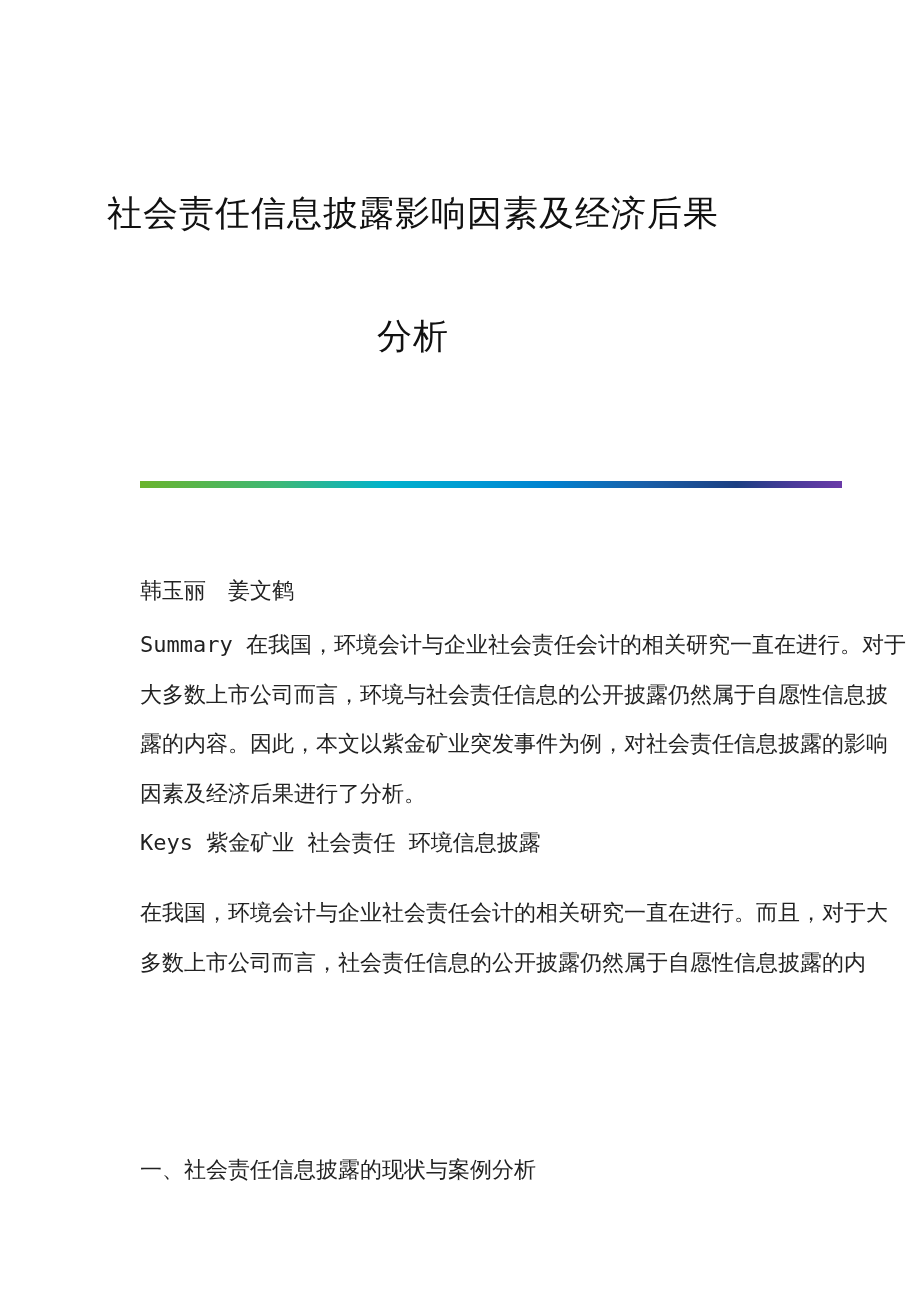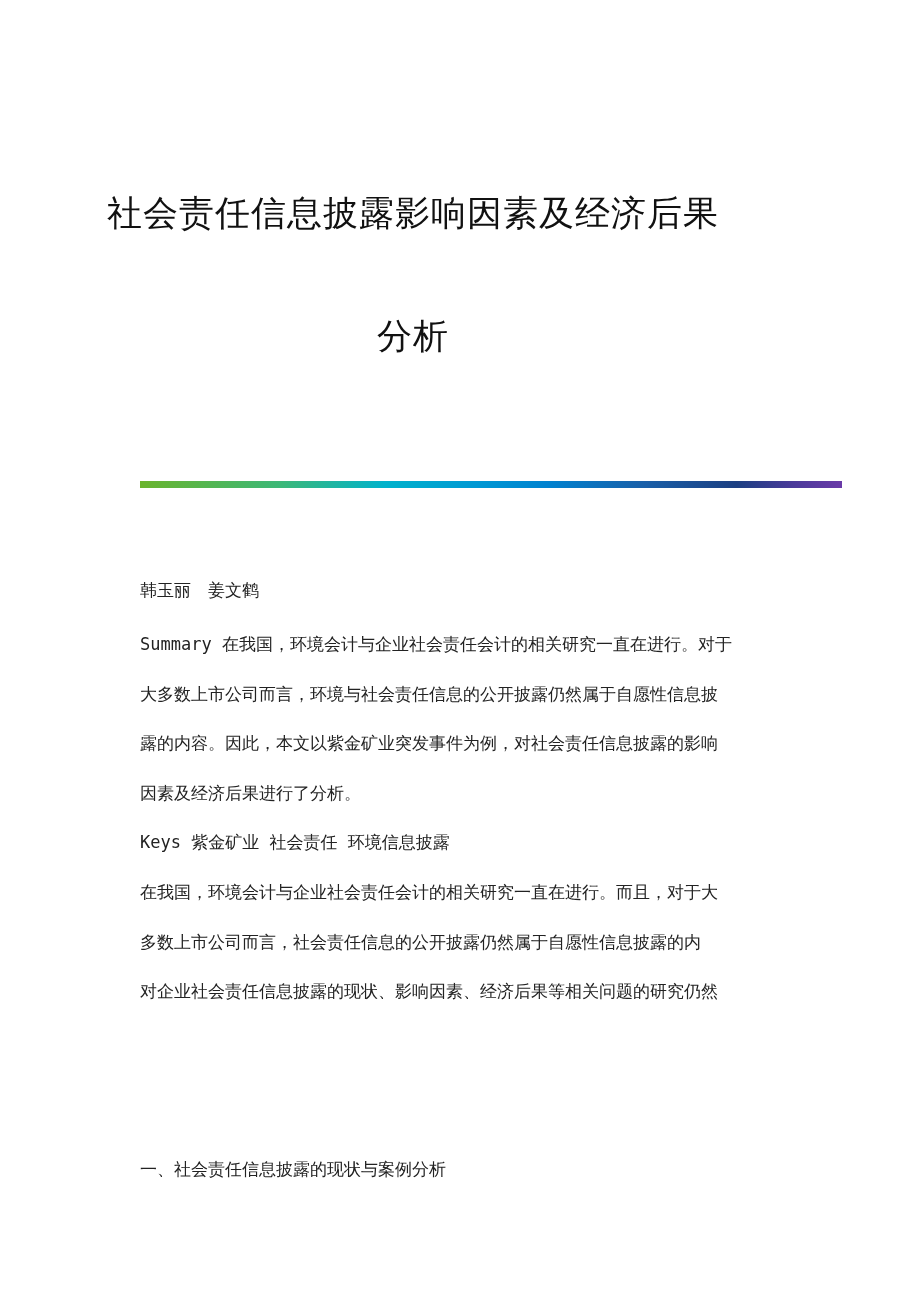--- a/index.html
+++ b/index.html
@@ -45,35 +45,35 @@
         #1c3f82 85%,
         #4a3a9a 93%,
         #6a3aa8 100%);
     }
     .para {
       position: absolute;
       left: 140px;
       width: 640px;
       margin: 0;
       font-family: "DejaVu Sans Mono", "Liberation Mono", monospace;
-      font-size: 17px;
+      font-size: 22px;
       line-height: 49.5px;
       color: #222222;
       text-align: justify;
       word-break: break-all;
     }
     .line {
       display: block;
       white-space: nowrap;
       height: 49.5px;
     }
     .authors { top: 566px; }
     .summary { top: 620px; }
     .keys { top: 818px; }
-    .body1 { top: 868px; }
+    .body1 { top: 888px; }
     .heading1 { top: 1145px; }
   </style>
 </head>
 <body>
 
 <h1 class="title title-line1">社会责任信息披露影响因素及经济后果</h1>
 <h1 class="title title-line2">分析</h1>
 
 <div class="divider"></div>
 
@@ -88,18 +88,17 @@
   <span class="line">因素及经济后果进行了分析。</span>
 </p>
 
 <p class="para keys">
   <span class="line">Keys 紫金矿业 社会责任 环境信息披露</span>
 </p>
 
 <p class="para body1">
   <span class="line">在我国，环境会计与企业社会责任会计的相关研究一直在进行。而且，对于大</span>
   <span class="line">多数上市公司而言，社会责任信息的公开披露仍然属于自愿性信息披露的内</span>
-  <span class="line">对企业社会责任信息披露的现状、影响因素、经济后果等相关问题的研究仍然</span>
 </p>
 
 <p class="para heading1">
   <span class="line">一、社会责任信息披露的现状与案例分析</span>
 </p>
 
 </body></html>

